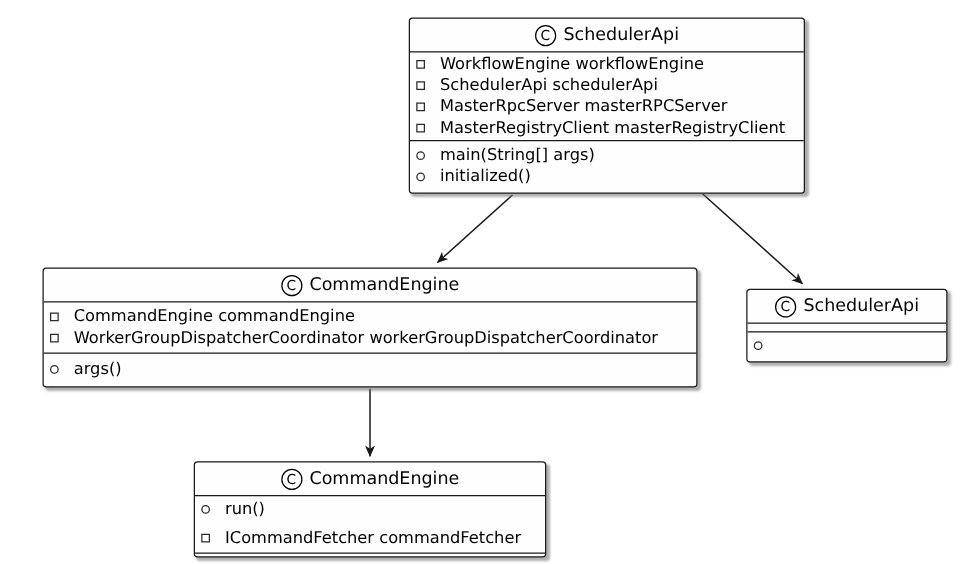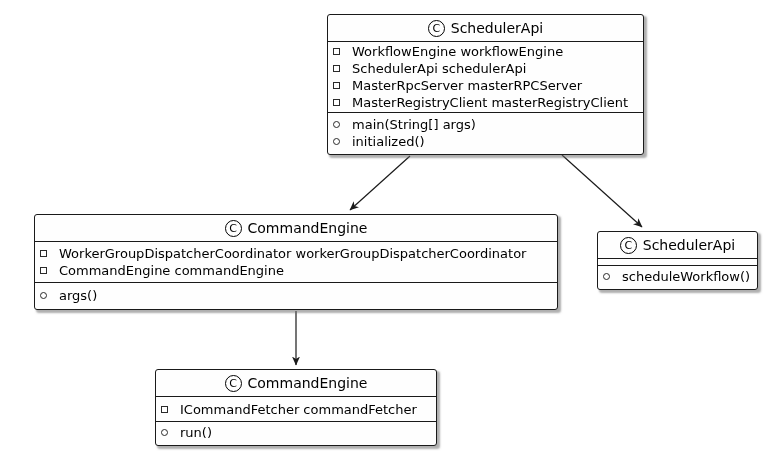--- a/index.html
+++ b/index.html
@@ -138,61 +138,60 @@
   </div>
 
   <div class="uml-class" style="left:34px; top:214px; width:524px; height:96px;">
     <div class="uml-title" style="height:27px;">
       <span class="circle-c">C</span>
       <span>CommandEngine</span>
     </div>
     <div class="uml-section" style="height:41px;">
       <div class="uml-row">
         <span class="marker square"></span>
-        <span>WorkerGroupDispatcherCoordinator workerGroupDispatcherCoordinator</span>
+        <span>CommandEngine commandEngine</span>
       </div>
       <div class="uml-row">
         <span class="marker square"></span>
-        <span>CommandEngine commandEngine</span>
+        <span>WorkerGroupDispatcherCoordinator workerGroupDispatcherCoordinator</span>
       </div>
     </div>
     <div class="uml-section last" style="height:24px;">
       <div class="uml-row">
         <span class="marker circle"></span>
         <span>args()</span>
       </div>
     </div>
   </div>
 
   <div class="uml-class" style="left:597px; top:231px; width:161px; height:59px;">
     <div class="uml-title" style="height:27px;">
       <span class="circle-c">C</span>
       <span>SchedulerApi</span>
     </div>
     <div class="uml-section" style="height:7px;"></div>
     <div class="uml-section last" style="height:21px;">
       <div class="uml-row">
         <span class="marker circle"></span>
-        <span>scheduleWorkflow()</span>
       </div>
     </div>
   </div>
 
   <div class="uml-class" style="left:155px; top:369px; width:282px; height:77px;">
     <div class="uml-title" style="height:27px;">
       <span class="circle-c">C</span>
       <span>CommandEngine</span>
     </div>
+    <div class="uml-section last" style="height:21px;">
+      <div class="uml-row">
+        <span class="marker circle"></span>
+        <span>run()</span>
+      </div>
+    </div>
     <div class="uml-section" style="height:25px;">
       <div class="uml-row">
         <span class="marker square"></span>
         <span>ICommandFetcher commandFetcher</span>
-      </div>
-    </div>
-    <div class="uml-section last" style="height:21px;">
-      <div class="uml-row">
-        <span class="marker circle"></span>
-        <span>run()</span>
       </div>
     </div>
   </div>
 
 </div>
 
 </body></html>

